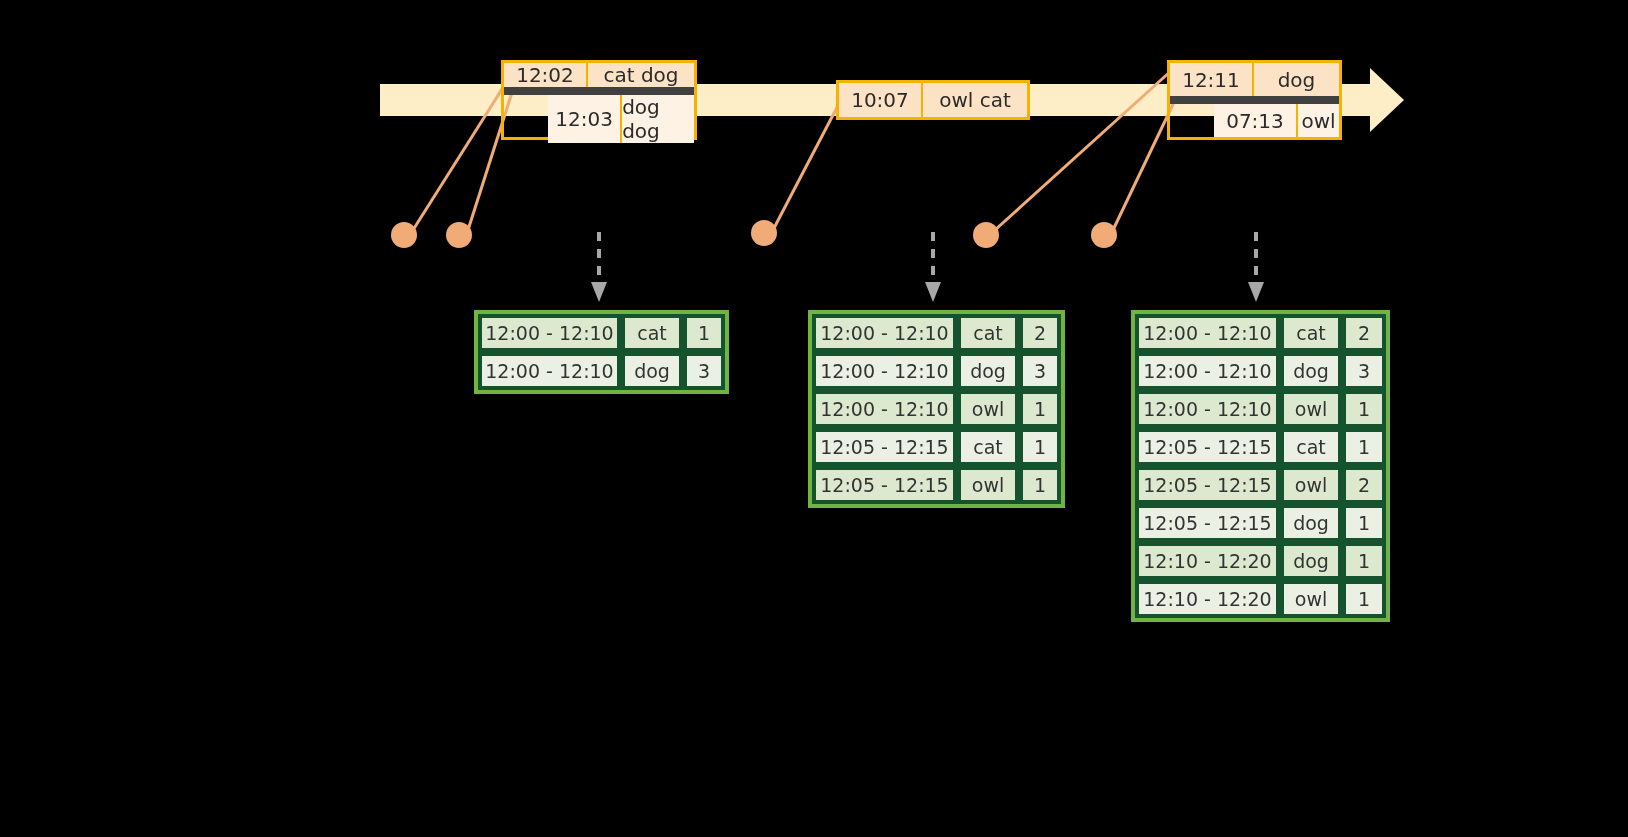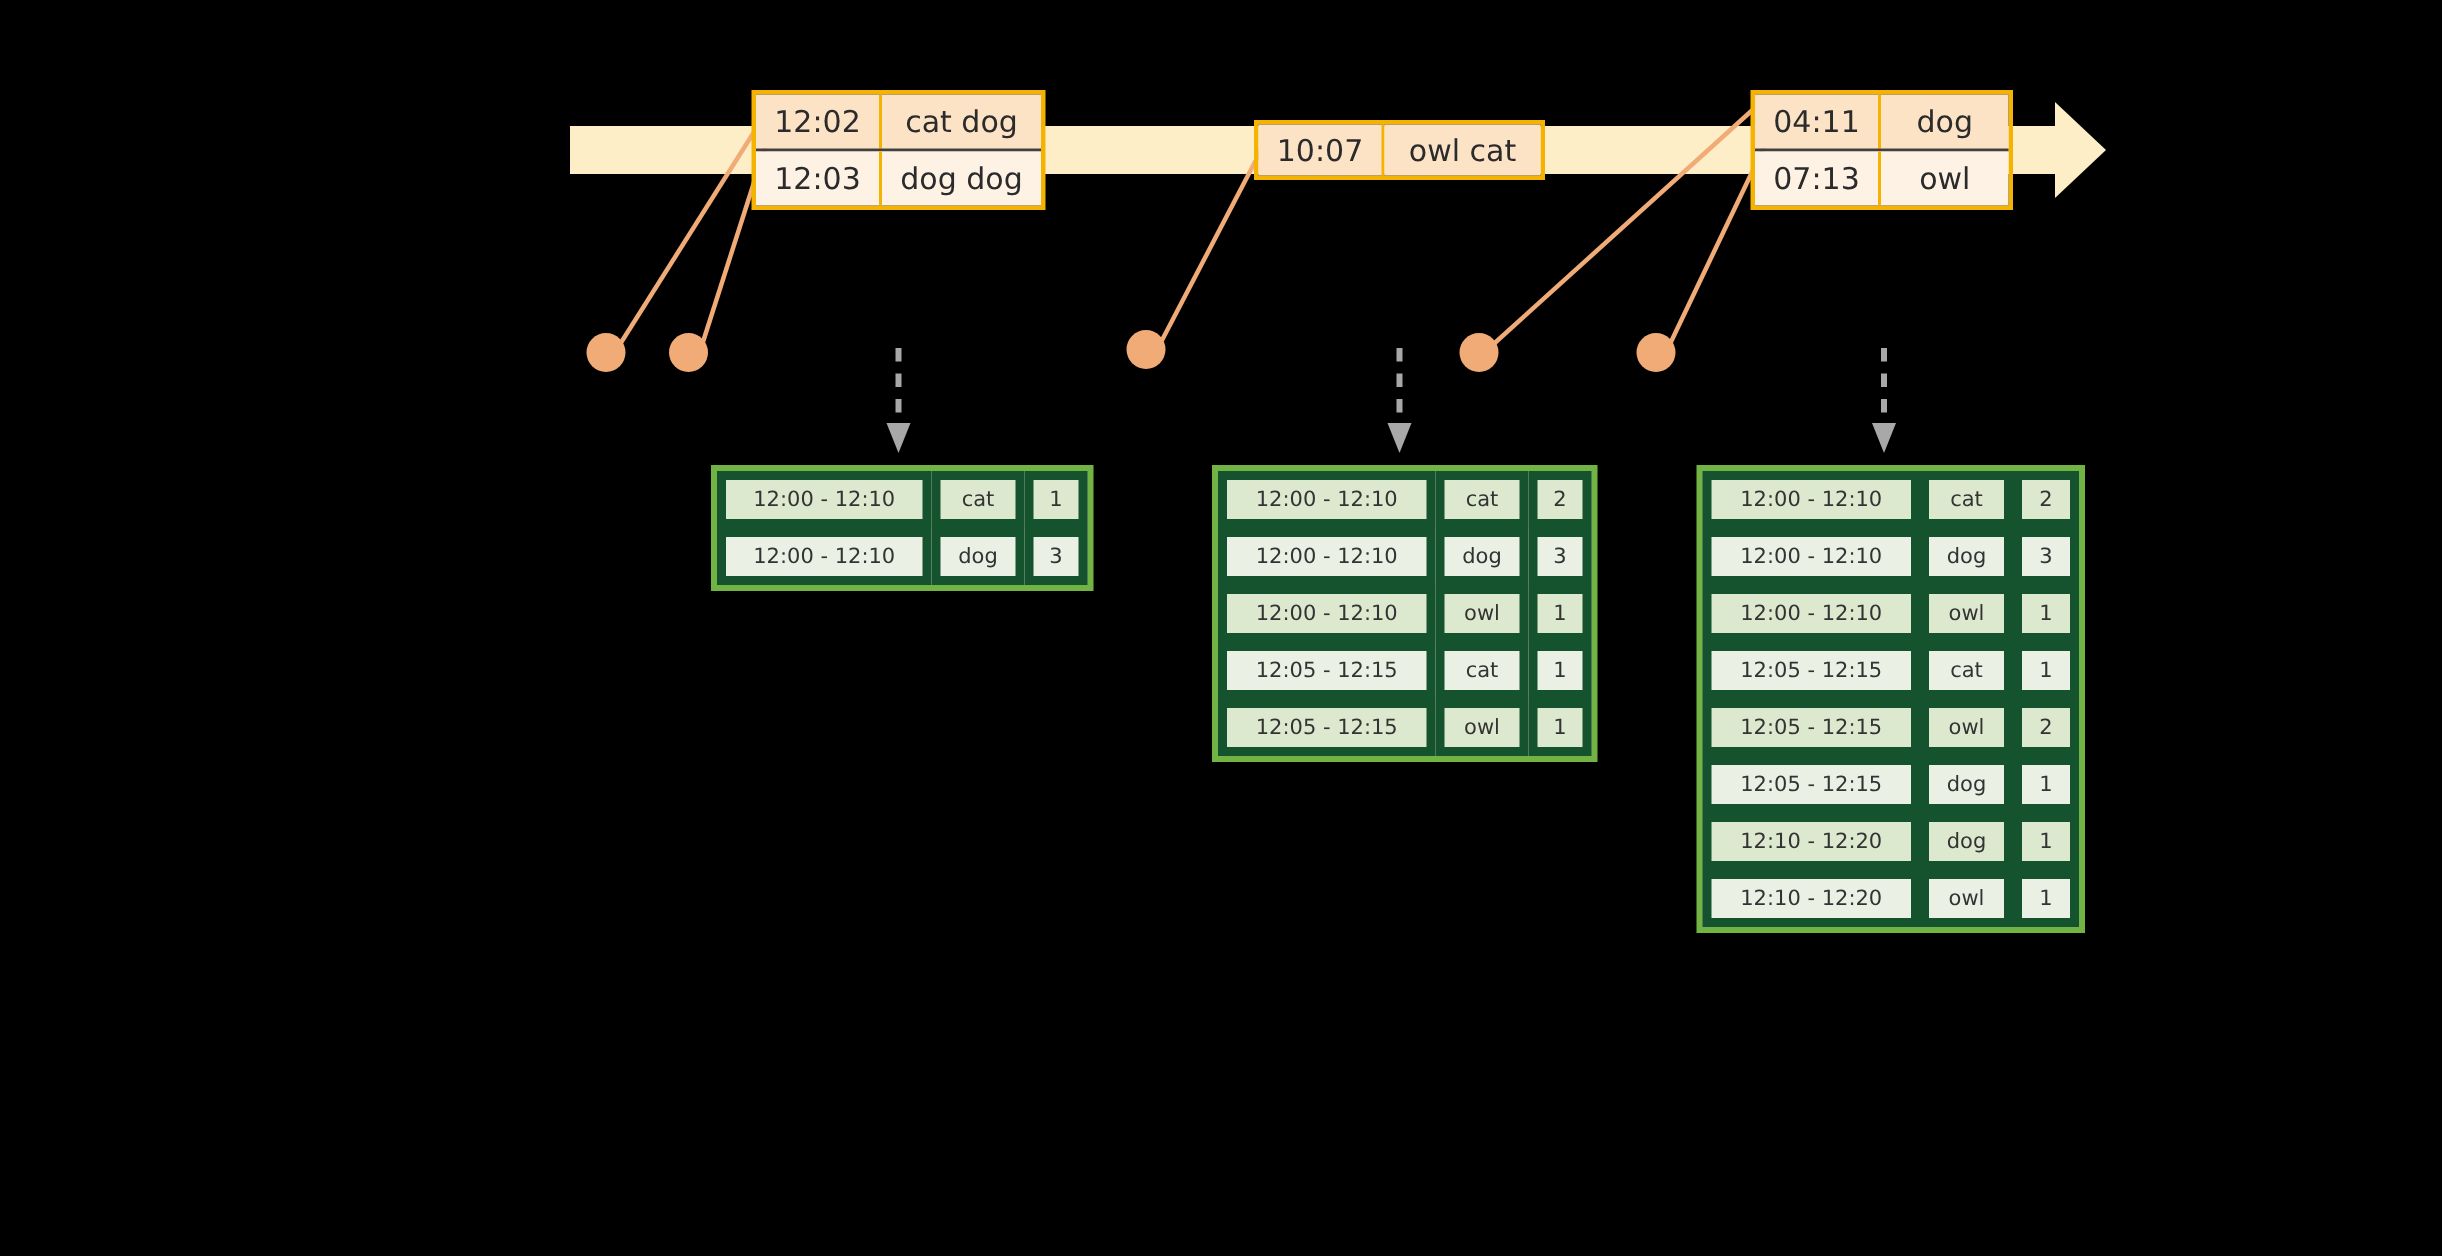--- a/index.html
+++ b/index.html
@@ -20,21 +20,21 @@
     border-bottom:32px solid transparent;
     border-left:34px solid #fdeec8;
   }
 
   
   .evt{
     position:absolute;border:3px solid #f5b301;box-sizing:border-box;
     display:flex;flex-direction:column;
   }
   .evt-row{display:flex;flex:1 1 auto;}
-  .evt-row + .evt-row{border-top:2px solid #404040;}
+  .evt-row + .evt-row{border-top:8px solid #404040;padding-left:44px;}
   .evt-time{
     display:flex;align-items:center;justify-content:center;
     width:84px;box-sizing:border-box;
     border-right:2px solid #f5b301;
     font-size:20px;color:#2b2b2b;
   }
   .evt-val{
     display:flex;align-items:center;justify-content:center;
     flex:1 1 auto;box-sizing:border-box;
     font-size:20px;color:#2b2b2b;
@@ -55,22 +55,22 @@
 
   
   .darrow{position:absolute;width:20px;height:72px;}
 
   
   .rtab{
     position:absolute;border:4px solid #72b443;box-sizing:border-box;
   }
   .rrow{display:flex;}
   .rcell{
-    box-sizing:border-box;border:6px solid #14532d;
-    font-size:14px;color:#333;
+    box-sizing:border-box;border:4px solid #14532d;
+    font-size:19px;color:#333;
     display:flex;align-items:center;justify-content:center;
     height:38px;
   }
   .rcell.win{width:144px;}
   .rcell.key{width:62px;text-align:center;}
   .rcell.cnt{width:44px;}
   .rrow.even .rcell{background:#dde9cf;}
   .rrow.odd  .rcell{background:#eaf0e4;}
 
   #tab1{left:474px;top:310px;}
@@ -121,21 +121,21 @@
 
   <div class="evt" id="evt2">
     <div class="evt-row shade-a">
       <div class="evt-time">10:07</div>
       <div class="evt-val">owl cat</div>
     </div>
   </div>
 
   <div class="evt" id="evt3">
     <div class="evt-row shade-a">
-      <div class="evt-time">04:11</div>
+      <div class="evt-time">12:11</div>
       <div class="evt-val">dog</div>
     </div>
     <div class="evt-row shade-b">
       <div class="evt-time">07:13</div>
       <div class="evt-val">owl</div>
     </div>
   </div>
 
   <svg class="darrow" style="left:589px;top:232px;">
     <line x1="10" y1="0" x2="10" y2="52" stroke="#a8a8a8" stroke-width="4" stroke-dasharray="9,8"></line>

